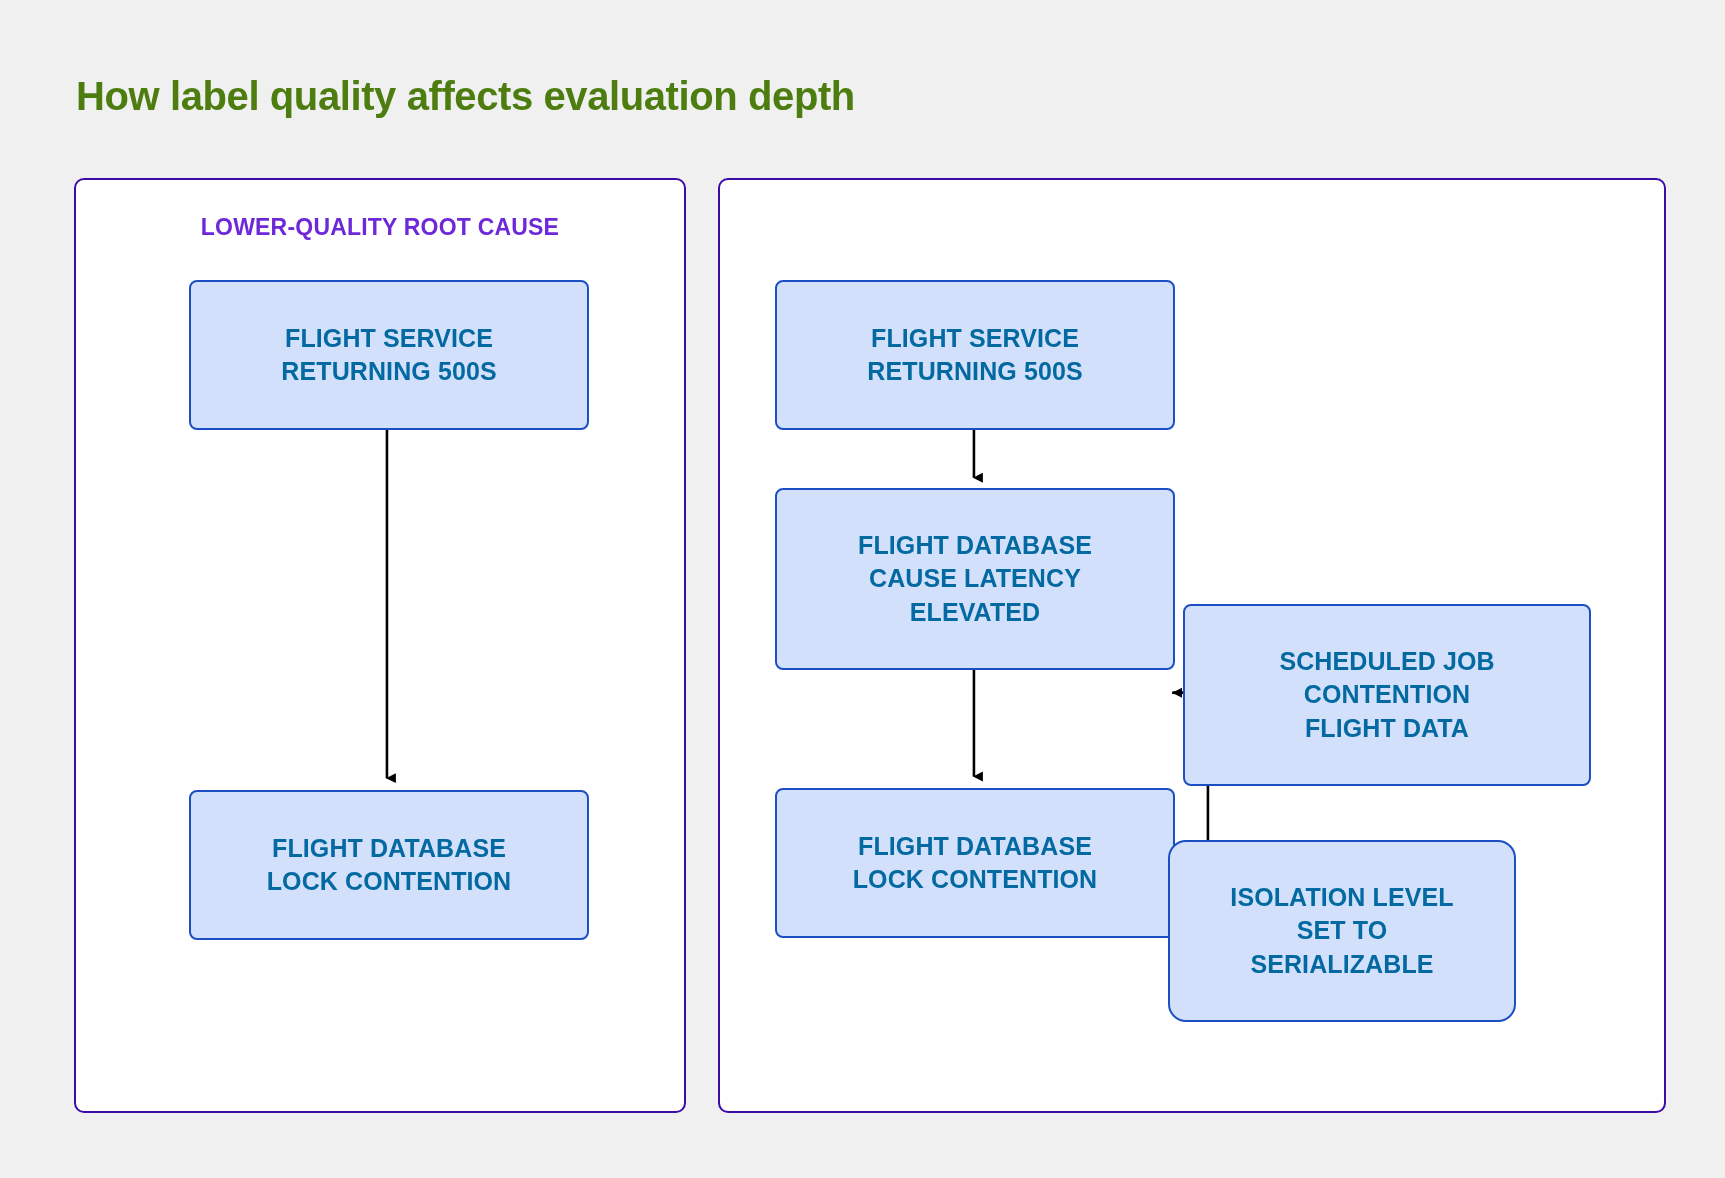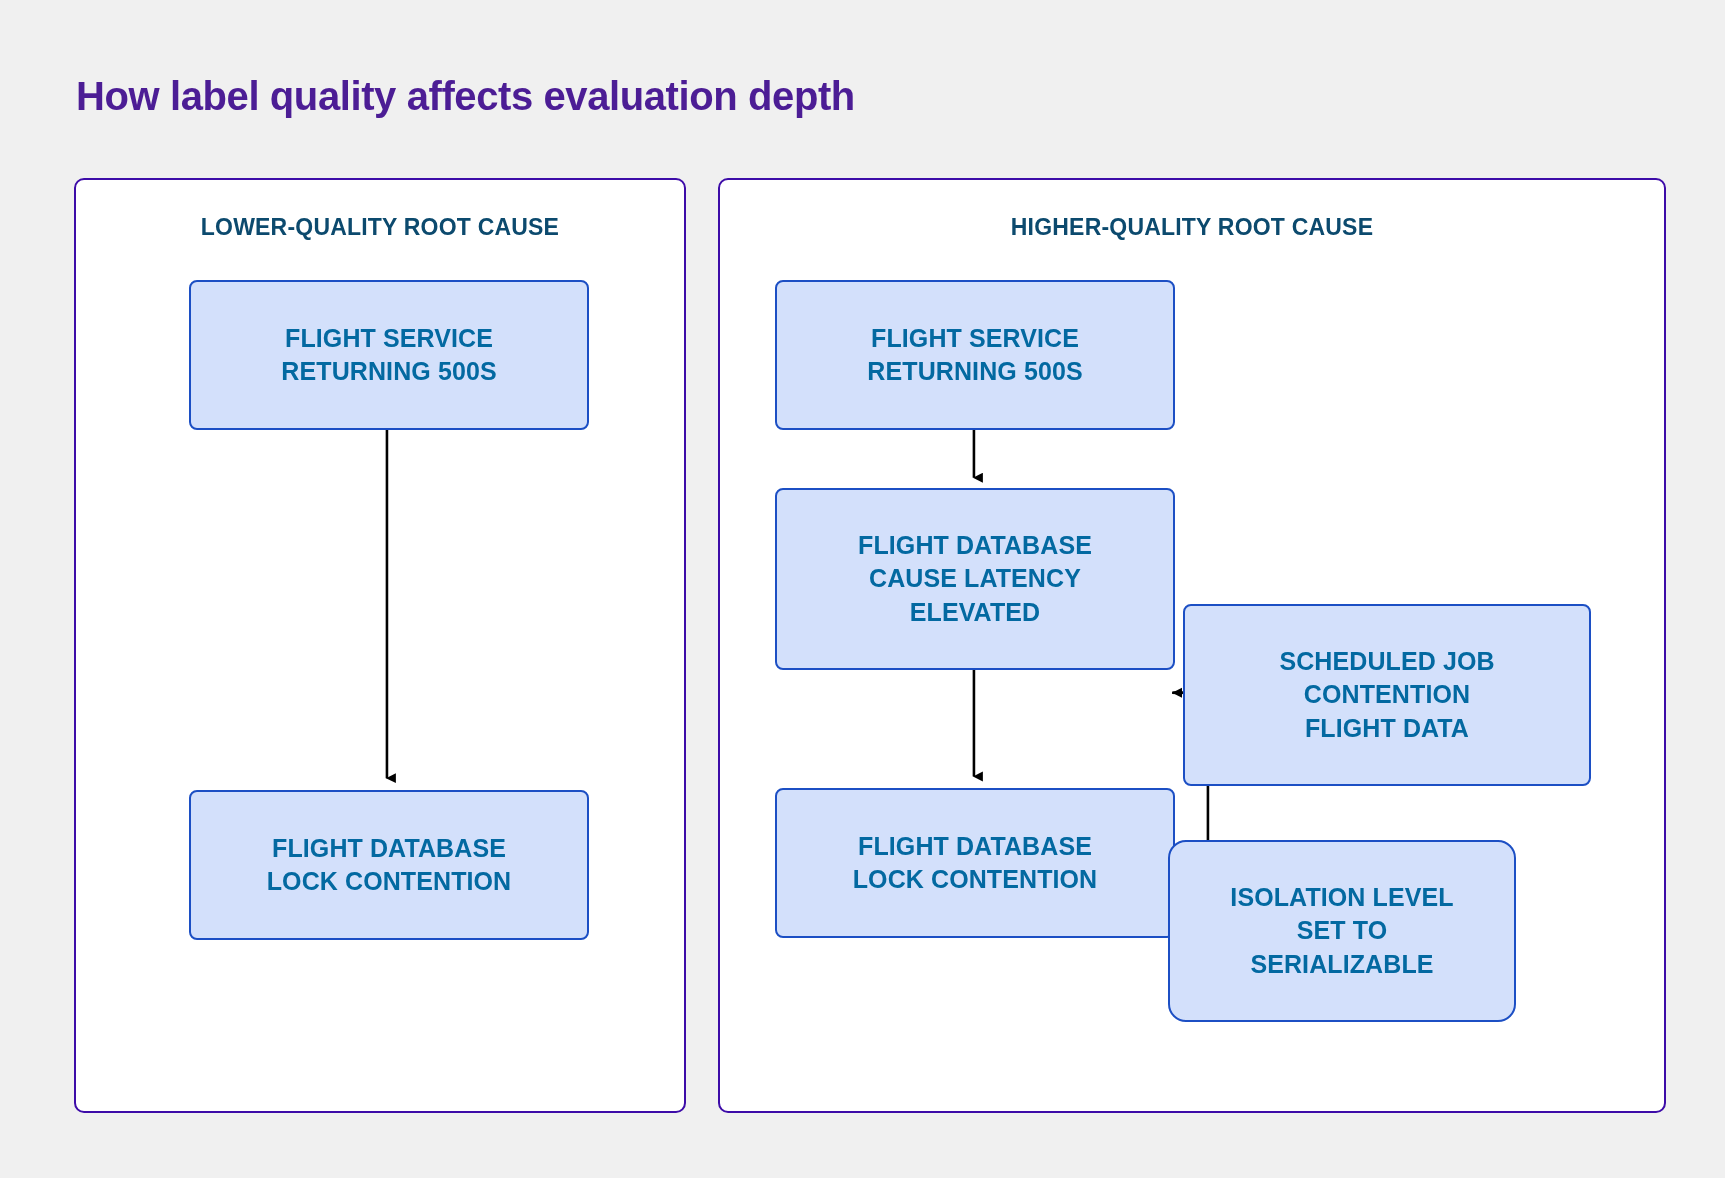--- a/index.html
+++ b/index.html
@@ -15,21 +15,21 @@
     position: relative;
   }
 
   #page-title {
     position: absolute;
     left: 76px;
     top: 74px;
     font-size: 40px;
     font-weight: bold;
     letter-spacing: -0.4px;
-    color: #4c1d95;
+    color: #4d7c0f;
     white-space: nowrap;
   }
 
   .panel {
     position: absolute;
     background: #ffffff;
     border: 2px solid #3d0ca8;
     border-radius: 10px;
     box-sizing: border-box;
   }
@@ -38,21 +38,21 @@
 
   .panel-heading {
     position: absolute;
     top: 34px;
     left: 0;
     width: 100%;
     text-align: center;
     font-size: 23px;
     font-weight: bold;
     letter-spacing: 0.2px;
-    color: #0c4a6e;
+    color: #6d28d9;
   }
 
   .node {
     position: absolute;
     background: #d3e0fb;
     border: 2px solid #1c4fc4;
     border-radius: 8px;
     box-sizing: border-box;
     display: flex;
     align-items: center;
@@ -116,21 +116,20 @@
   <div class="node" id="node-l-bottom">
     <div>
       <span>FLIGHT DATABASE</span>
       <span>LOCK CONTENTION</span>
     </div>
   </div>
 </div>
 
 <div class="panel" id="panel-right">
 
-  <div class="panel-heading">HIGHER-QUALITY ROOT CAUSE</div>
 
   <svg class="connector-layer" viewBox="0 0 948 935">
     <defs>
       <marker id="ah-down-r" markerWidth="12" markerHeight="12" refX="5" refY="9" orient="auto" markerUnits="userSpaceOnUse">
         <path d="M0,0 L10,0 L5,10 z" fill="#000000"></path>
       </marker>
       <marker id="ah-right-r" markerWidth="12" markerHeight="12" refX="9" refY="5" orient="auto" markerUnits="userSpaceOnUse">
         <path d="M0,0 L10,5 L0,10 z" fill="#000000"></path>
       </marker>
     </defs>

